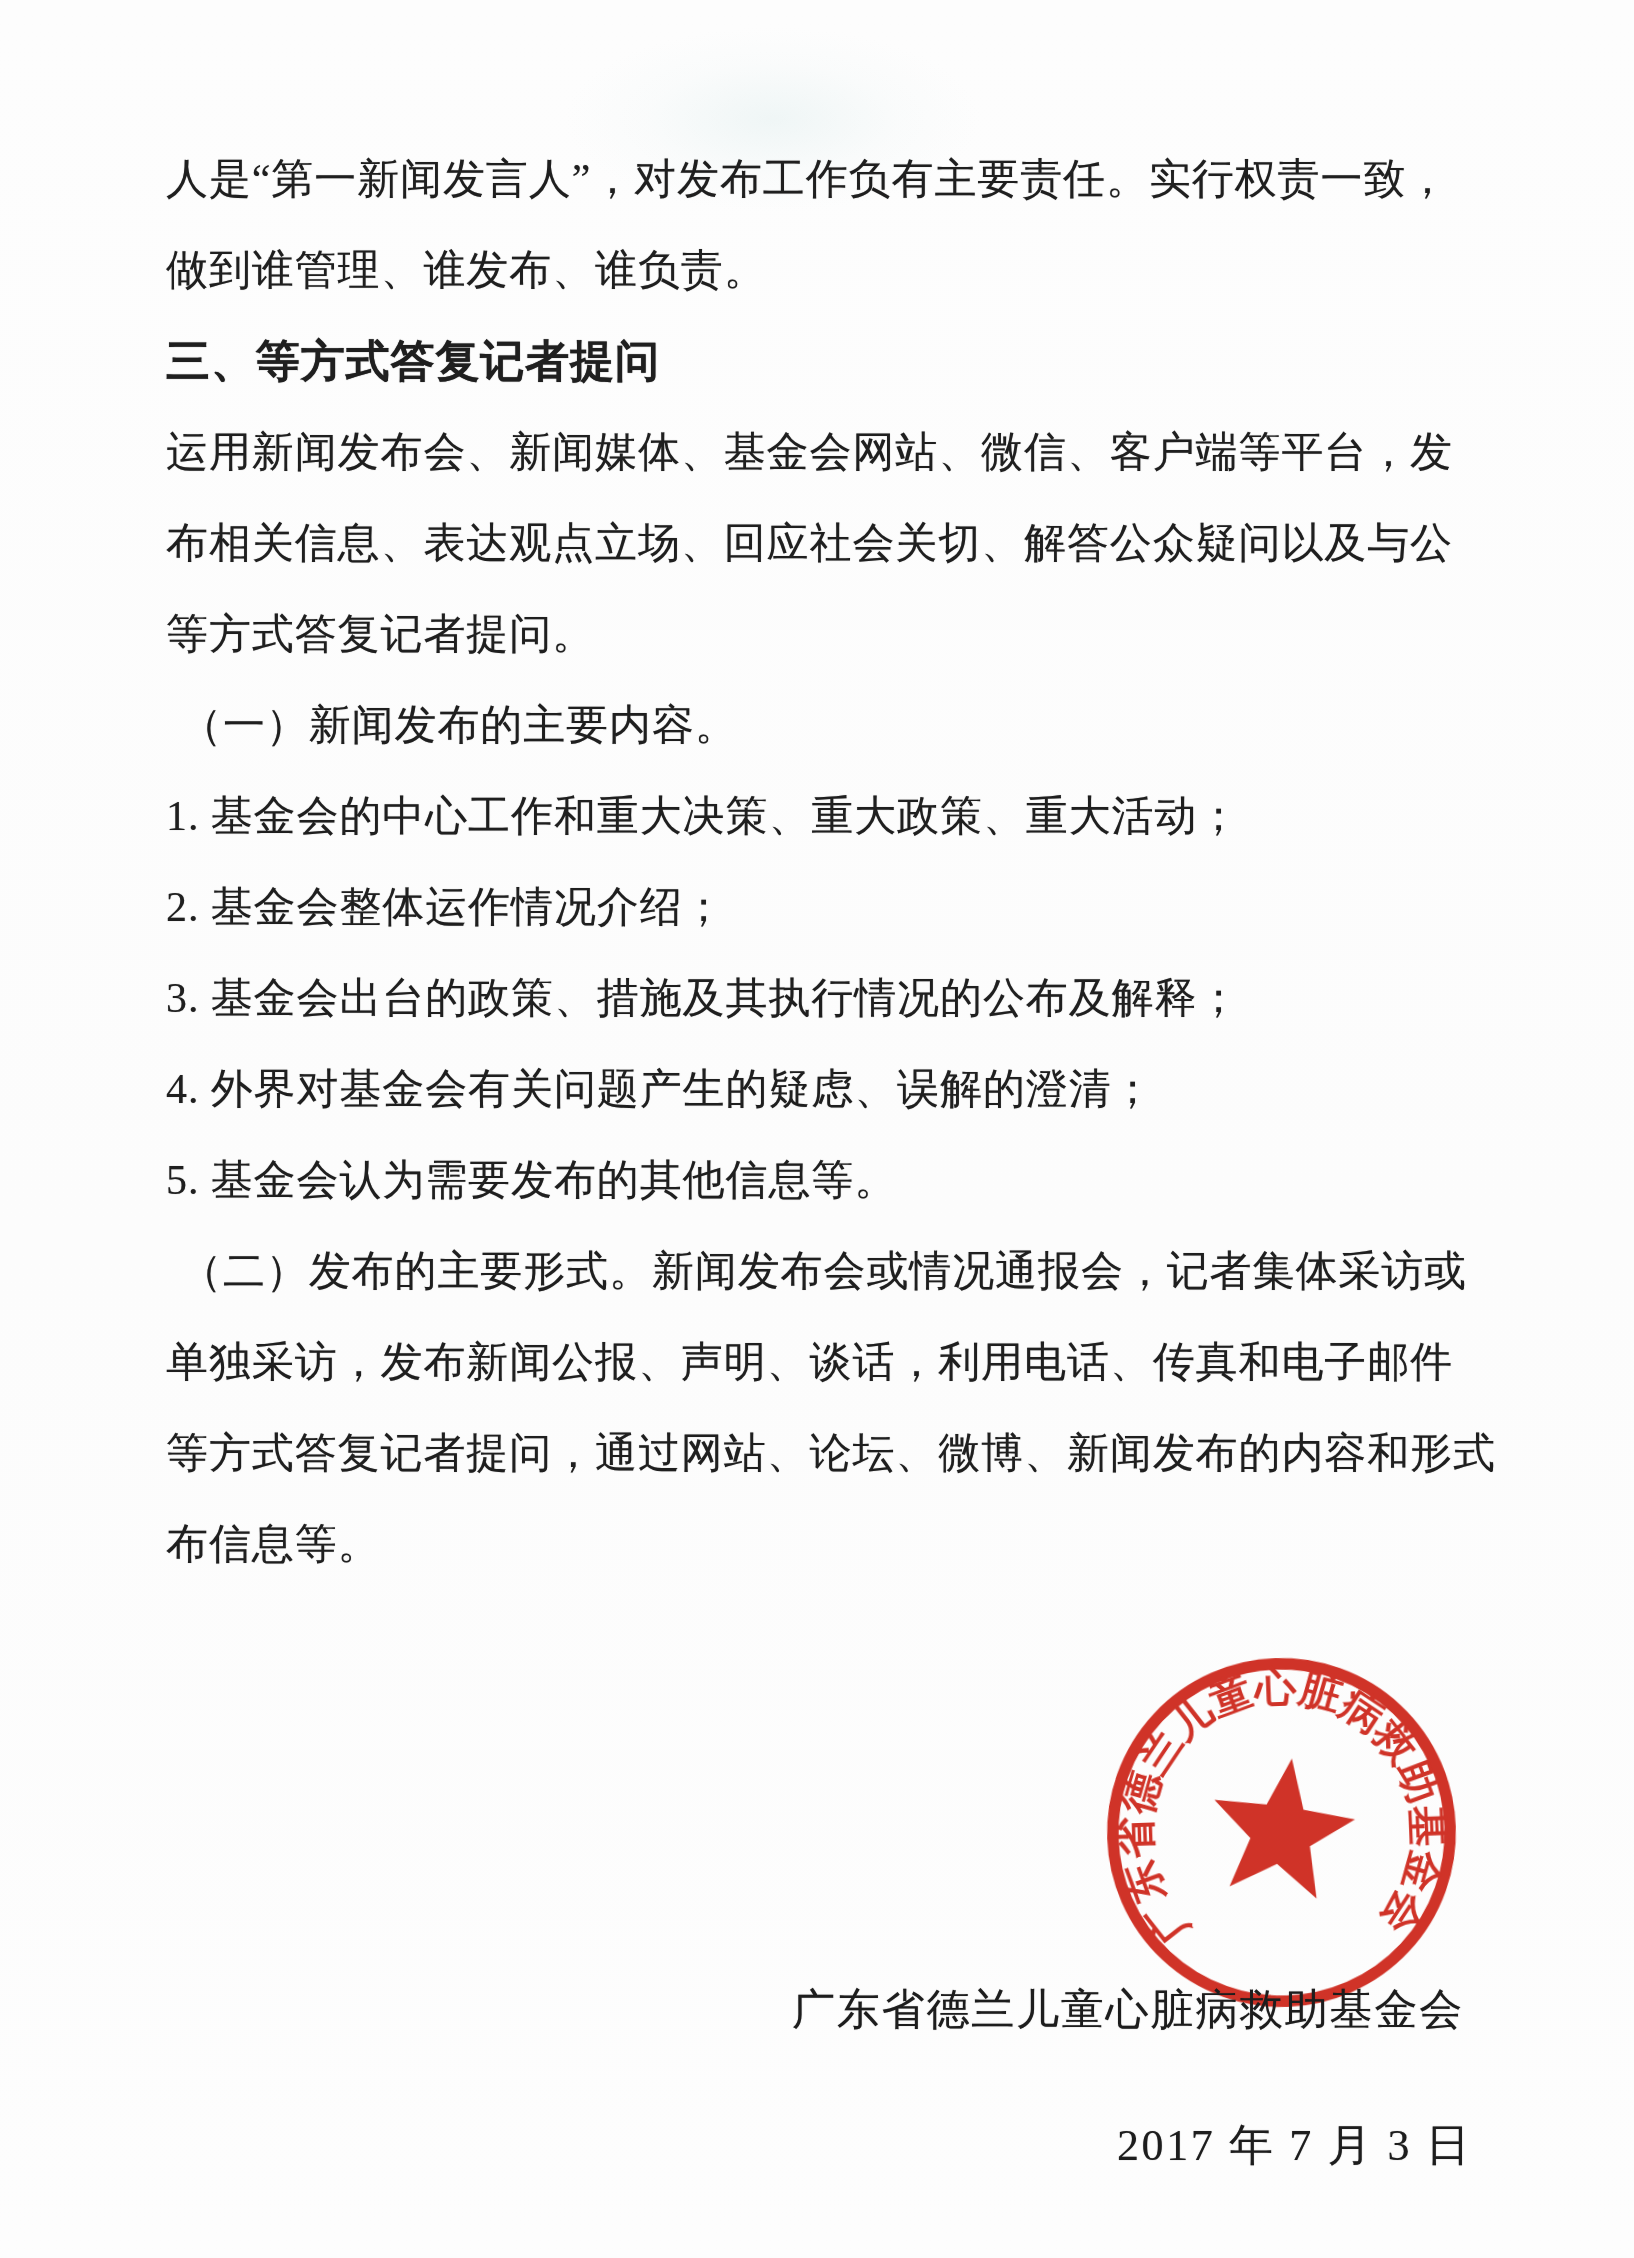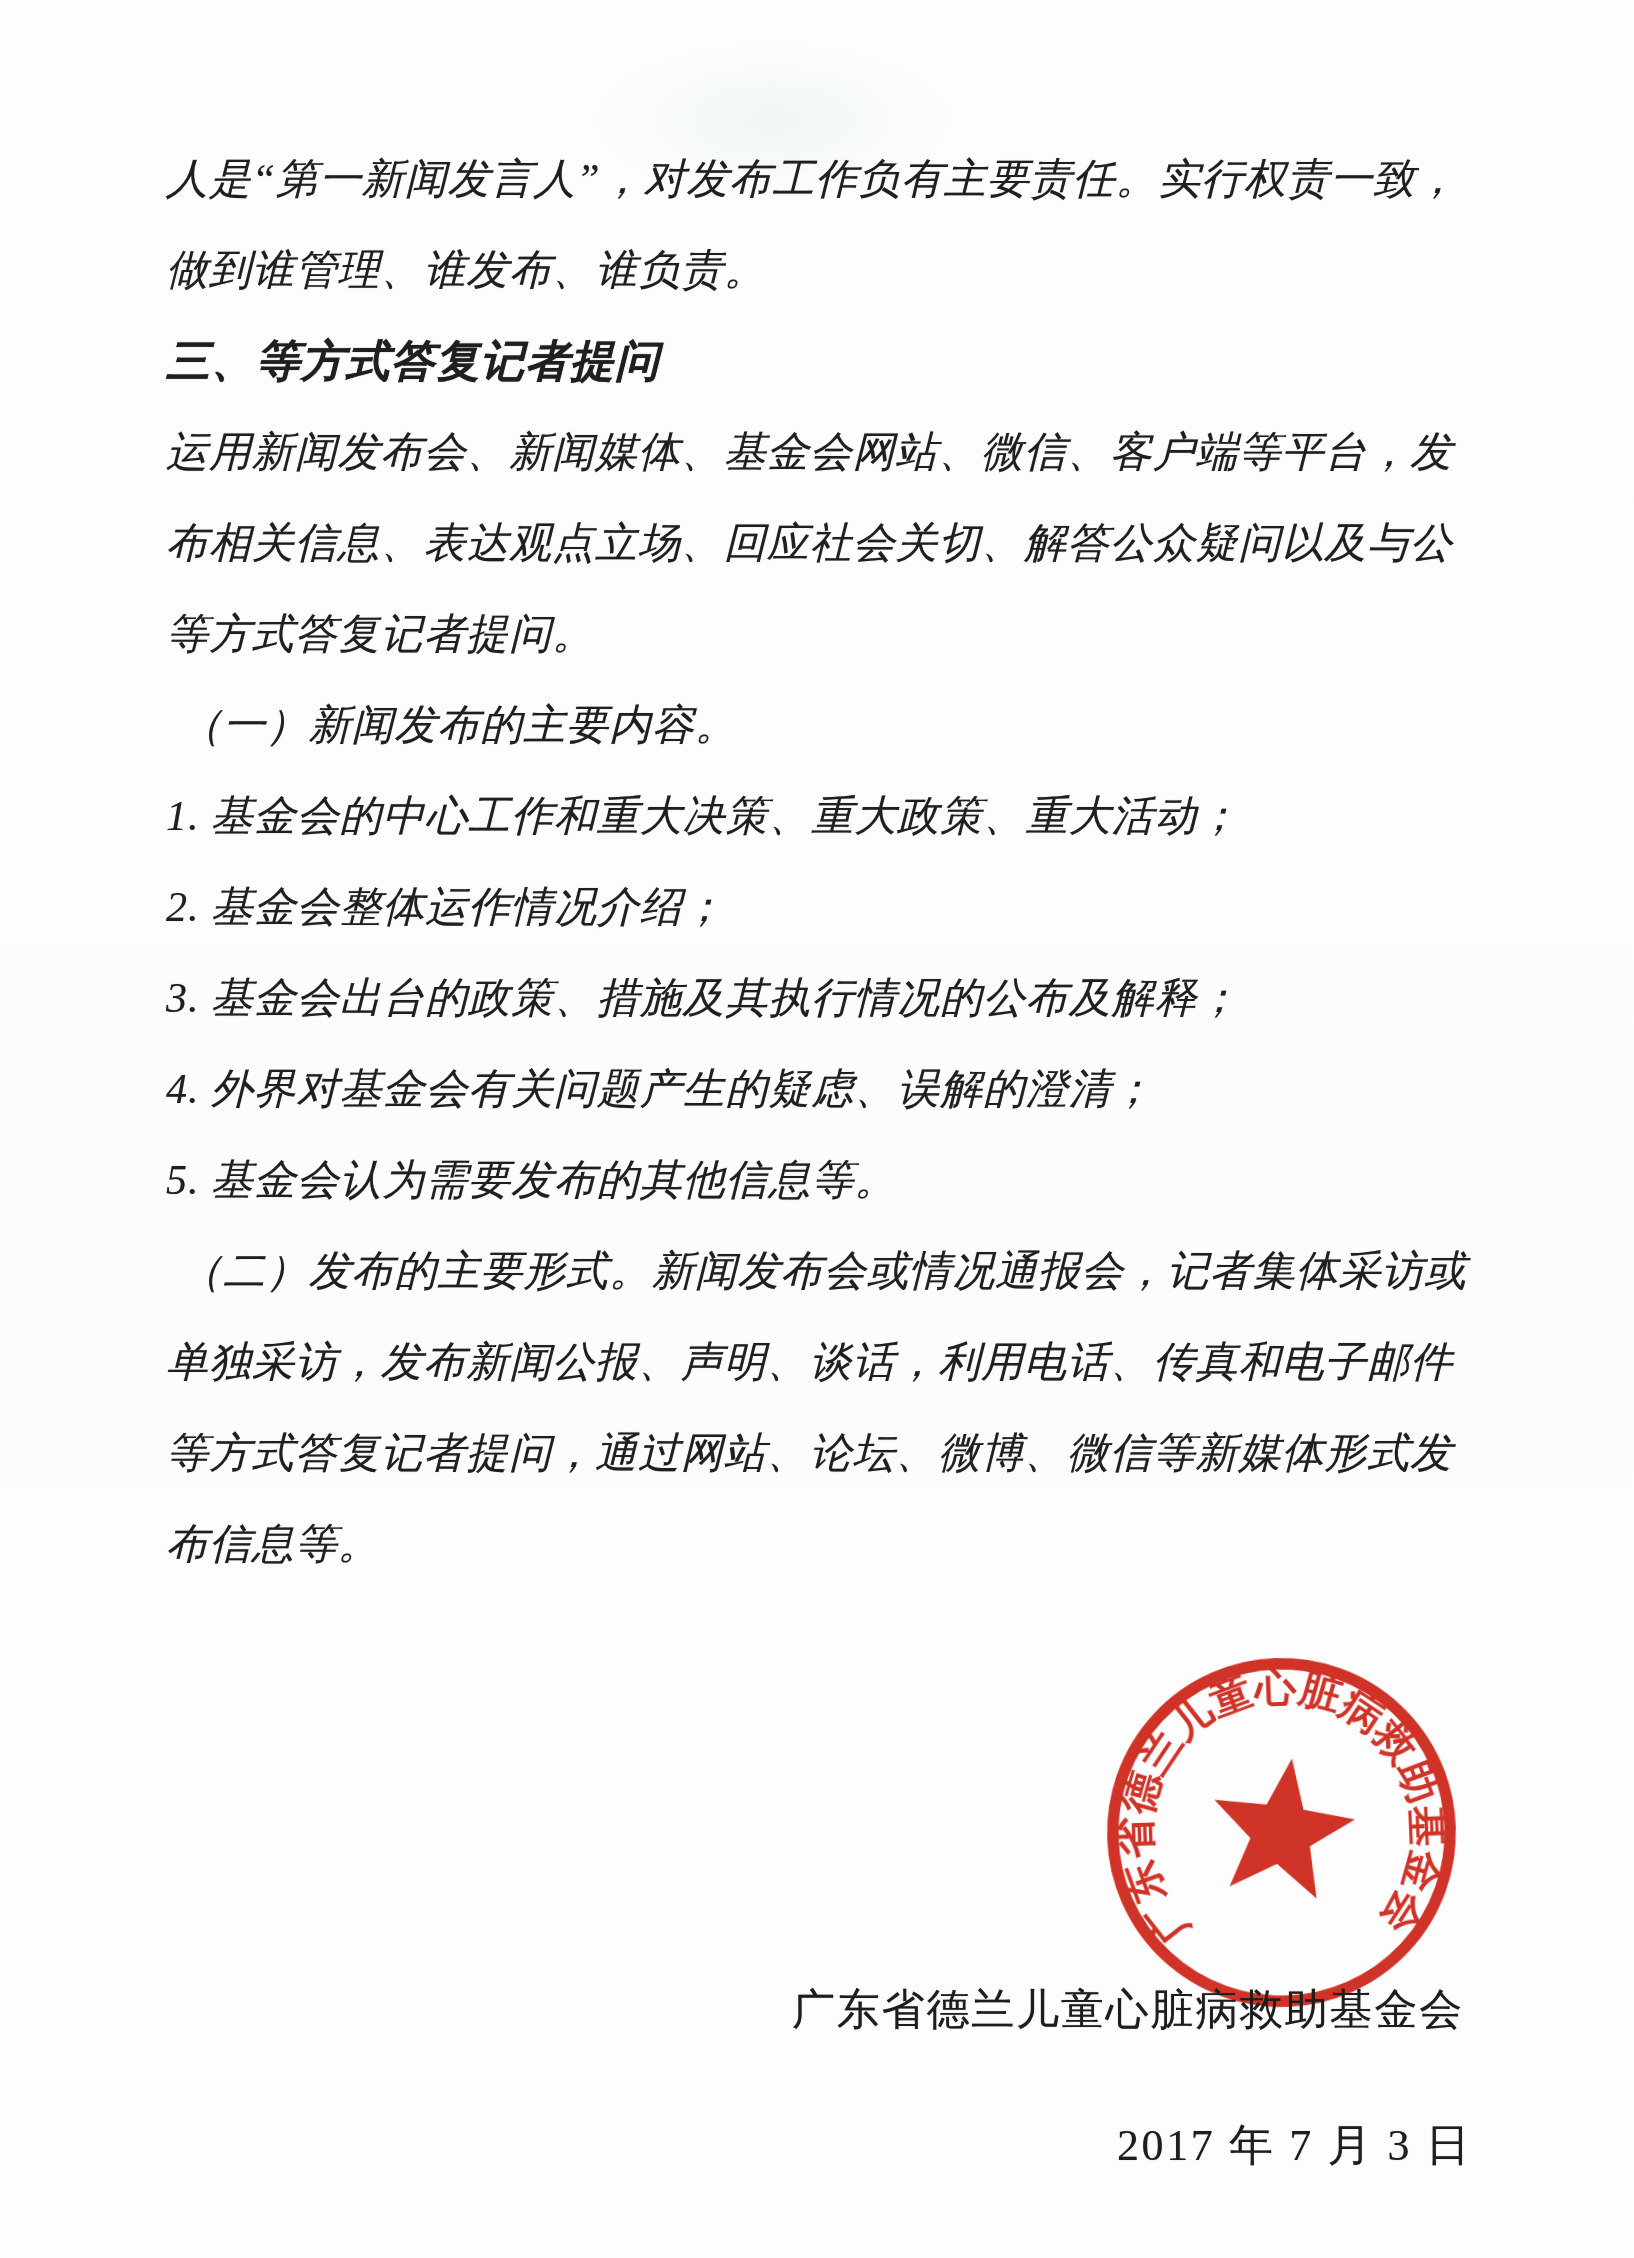--- a/index.html
+++ b/index.html
@@ -16,21 +16,20 @@
   }
   
   .scan-artifact{
     position:absolute;left:565px;top:26.5px;width:415px;height:185px;
     background:radial-gradient(closest-side,rgba(228,240,240,.55),rgba(240,246,246,.25) 60%,rgba(255,255,255,0) 100%);
     pointer-events:none;
   }
   .text-block{
     position:absolute;left:166px;top:134px;width:1306px;
     color:#1f1f1f;
-    font-style:italic;
   }
   .line{
     margin:0;padding:0;
     font-size:42px;
     line-height:91px;
     letter-spacing:0.9px;
     white-space:nowrap;
     text-shadow:0 0 0.9px rgba(20,20,20,.45);
   }
   .line.heading{
@@ -74,21 +73,21 @@
     <p class="line">布相关信息、表达观点立场、回应社会关切、解答公众疑问以及与公</p>
     <p class="line">等方式答复记者提问。</p>
     <p class="line indent-half">（一）新闻发布的主要内容。</p>
     <p class="line">1. 基金会的中心工作和重大决策、重大政策、重大活动；</p>
     <p class="line">2. 基金会整体运作情况介绍；</p>
     <p class="line">3. 基金会出台的政策、措施及其执行情况的公布及解释；</p>
     <p class="line">4. 外界对基金会有关问题产生的疑虑、误解的澄清；</p>
     <p class="line">5. 基金会认为需要发布的其他信息等。</p>
     <p class="line indent-half">（二）发布的主要形式。新闻发布会或情况通报会，记者集体采访或</p>
     <p class="line">单独采访，发布新闻公报、声明、谈话，利用电话、传真和电子邮件</p>
-    <p class="line">等方式答复记者提问，通过网站、论坛、微博、微信等新媒体形式发</p>
+    <p class="line">等方式答复记者提问，通过网站、论坛、微博、新闻发布的内容和形式</p>
     <p class="line">布信息等。</p>
   </main>
 
   <div class="seal">
     <svg viewBox="0 0 420 420" xmlns="http://www.w3.org/2000/svg">
       <circle cx="210" cy="210" r="192" fill="none" stroke-width="13" stroke="#d0281c"></circle>
       <polygon points="210,125 231.2,180.9 290.8,183.7 244.2,221.1 260,278.8 210,246 160,278.8 175.8,221.1 129.2,183.7 188.8,180.9" transform="rotate(10 210 210)" fill="#d0281c"></polygon>
       <path id="sealArc" d="M 103.9 316.1 A 150 150 0 1 1 316.1 316.1" fill="none"></path>
       <text font-size="47" font-weight="bold" font-family="Liberation Serif, DejaVu Serif, serif" fill="#d0281c">
         <textPath href="#sealArc" startOffset="0">广东省德兰儿童心脏病救助基金会</textPath>

